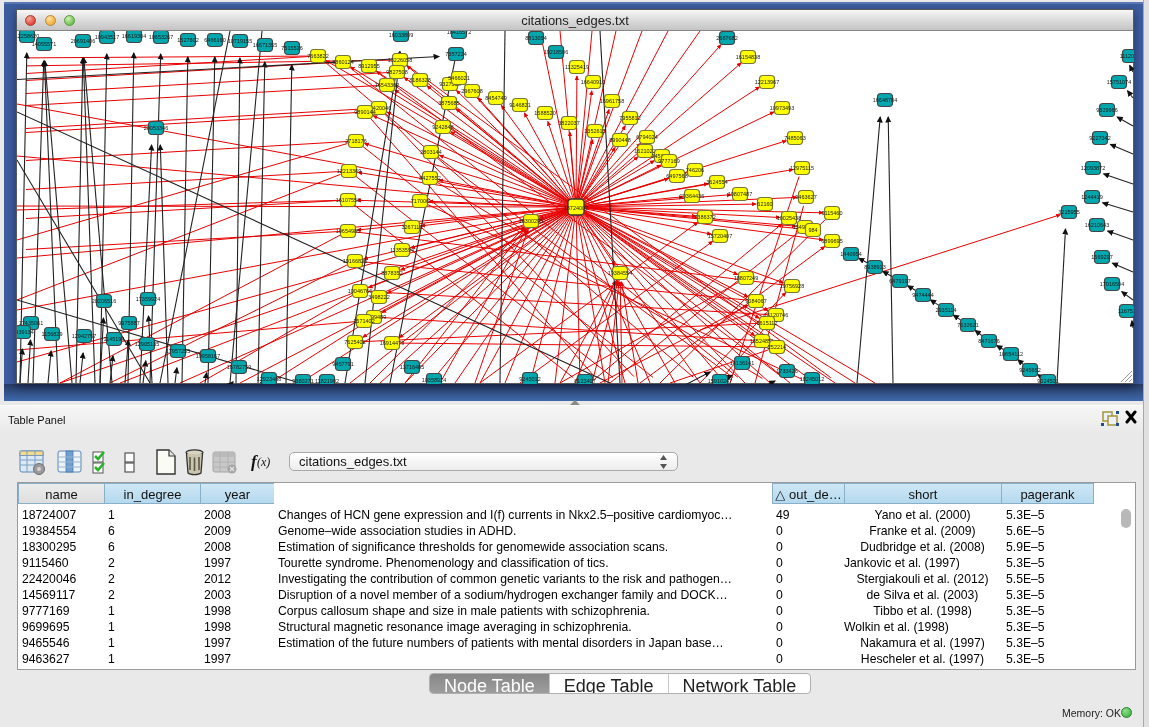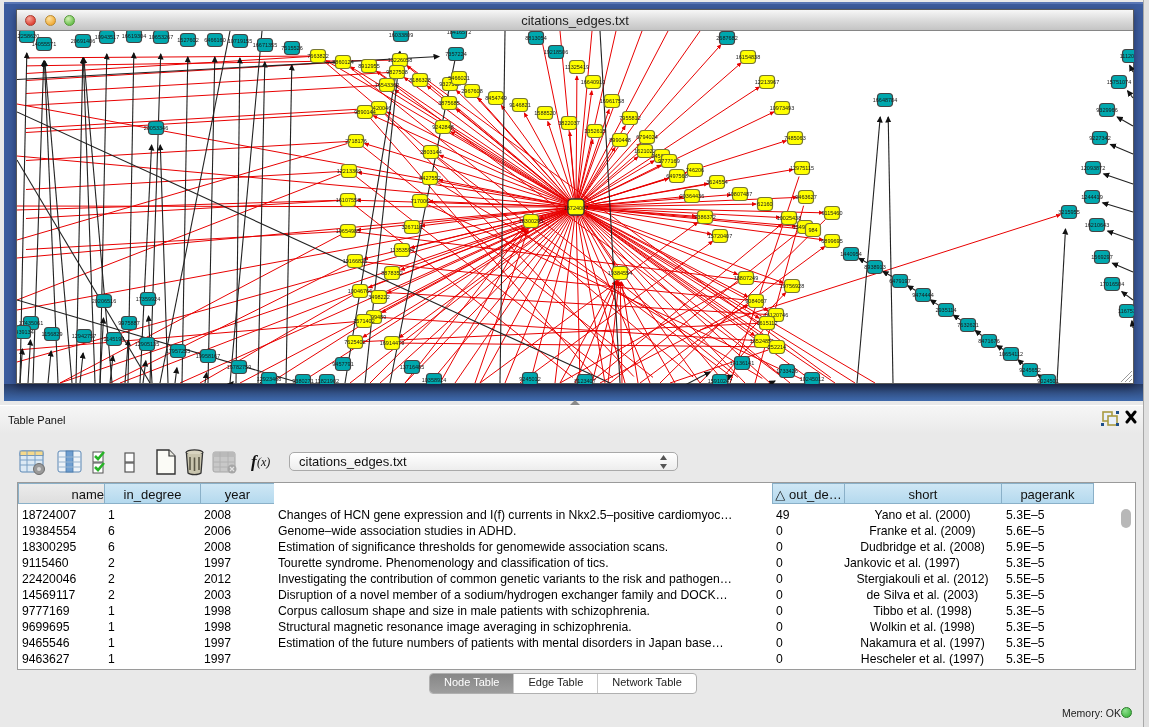--- a/index.html
+++ b/index.html
@@ -14,21 +14,21 @@
 #canvas { position:absolute; left:0; top:21px; width:1116px; height:352px; background:#fff; overflow:hidden; }
 #panel { position:absolute; left:0; top:401px; width:1143px; height:326px; background:#e9e9e9; }
 #phead { position:absolute; left:0; top:4px; width:1143px; height:29px; background:linear-gradient(#f6f6f6,#e9e9e9); border-top:1px solid #fff; }
 #phead .t { position:absolute; left:8px; top:8px; font-size:11px; color:#111; }
 #drop { position:absolute; left:289px; top:452px; width:389px; height:19px; border:1px solid #a9a9a9; border-radius:5px; background:linear-gradient(#ffffff,#ededed); font-size:13px; color:#111; padding:1px 0 0 9px; }
 #tbl { position:absolute; left:17px; top:482px; width:1119px; height:188px; background:#fff; border:1px solid #9a9a9a; }
 .hcell { position:absolute; top:2px; height:21px; background:linear-gradient(#cfe7f5,#b4d9ee); border:1px solid #8ab0c8; border-right:none; font-size:13px; color:#111; text-align:center; padding-top:3px; }
 .trow { position:absolute; left:0; width:1119px; height:16px; font-size:12.2px; color:#000; }
 .trow span { position:absolute; top:1px; white-space:nowrap; }
 #tabs { position:absolute; left:429px; top:673px; height:21px; display:flex; border:1px solid #b0b0b0; border-radius:4px; overflow:hidden; background:#fff; }
-#tabs div { font-size:11px; padding:2px 14px 0 14px; color:#222; }
+#tabs div { font-size:18px; padding:2px 14px 0 14px; color:#222; }
 #tabs .sel { background:linear-gradient(#878787,#9d9d9d); color:#fff; }
 #tabs .sep { width:1px; padding:0; background:#c8c8c8; }
 #mem { position:absolute; left:1062px; top:707px; font-size:10.5px; color:#222; }
 #led { position:absolute; left:1121px; top:707px; width:11px; height:11px; border-radius:50%; background:radial-gradient(circle at 35% 30%, #8fe08f, #2fae2f); border:1px solid #2a7c2a; }
 #divarrow { position:absolute; left:570px; top:400px; width:0; height:0; border-left:5px solid transparent; border-right:5px solid transparent; border-bottom:5px solid #8a8a8a; }
 </style></head><body>
 <div id="app">
  <div id="desktop">
       <div class="topline"></div>
     </div>
@@ -635,39 +635,39 @@
 </g>
 <text x="233" y="19" font-family="Liberation Serif, serif" font-style="italic" font-weight="bold" font-size="17" fill="#111">f</text>
 <text x="239" y="18" font-family="Liberation Serif, serif" font-style="italic" font-size="12" fill="#111">(x)</text>
 </svg>
  <div id="drop">citations_edges.txt
    <svg width="9" height="14" viewBox="0 0 9 14" style="position:absolute;right:9px;top:2px">
         <path d="M4.5 0 L8 5 H1 Z M4.5 14 L1 9 H8 Z" fill="#555"></path>
       </svg>
  </div>
  <div id="tbl"></div>
- <div class="hcell" style="top:483px;left:18px;width:86px;background:linear-gradient(#ececec,#dedede);text-align:right;">name</div>
+ <div class="hcell" style="top:483px;left:18px;width:86px;background:linear-gradient(#ececec,#dedede);">name</div>
  <div class="hcell" style="top:483px;left:104px;width:96px;">in_degree</div>
  <div class="hcell" style="top:483px;left:200px;width:74px;">year</div>
  <div class="hcell" style="top:483px;left:772px;width:72px;">△ out_de…</div>
  <div class="hcell" style="top:483px;left:844px;width:157px;">short</div>
  <div class="hcell" style="top:483px;left:1001px;width:93px;border-right:1px solid #8ab0c8;">pagerank</div>
  <div class="trow" style="top:507px">
       <span style="left:22px">18724007</span>
       <span style="left:108px">1</span>
       <span style="left:204px">2008</span>
       <span style="left:278px">Changes of HCN gene expression and I(f) currents in Nkx2.5–positive cardiomyoc…</span>
       <span style="left:776px">49</span>
       <span style="left:844px;width:157px;text-align:center">Yano et al. (2000)</span>
       <span style="left:1006px">5.3E–5</span>
     </div>
 <div class="trow" style="top:523px">
       <span style="left:22px">19384554</span>
       <span style="left:108px">6</span>
-      <span style="left:204px">2006</span>
+      <span style="left:204px">2009</span>
       <span style="left:278px">Genome–wide association studies in ADHD.</span>
       <span style="left:776px">0</span>
       <span style="left:844px;width:157px;text-align:center">Franke et al. (2009)</span>
       <span style="left:1006px">5.6E–5</span>
     </div>
 <div class="trow" style="top:539px">
       <span style="left:22px">18300295</span>
       <span style="left:108px">6</span>
       <span style="left:204px">2008</span>
       <span style="left:278px">Estimation of significance thresholds for genomewide association scans.</span>
@@ -710,21 +710,21 @@
       <span style="left:776px">0</span>
       <span style="left:844px;width:157px;text-align:center">Tibbo et al. (1998)</span>
       <span style="left:1006px">5.3E–5</span>
     </div>
 <div class="trow" style="top:619px">
       <span style="left:22px">9699695</span>
       <span style="left:108px">1</span>
       <span style="left:204px">1998</span>
       <span style="left:278px">Structural magnetic resonance image averaging in schizophrenia.</span>
       <span style="left:776px">0</span>
-      <span style="left:844px;width:157px;text-align:center">Wolkin et al. (1998)</span>
+      <span style="left:844px;width:157px;">Wolkin et al. (1998)</span>
       <span style="left:1006px">5.3E–5</span>
     </div>
 <div class="trow" style="top:635px">
       <span style="left:22px">9465546</span>
       <span style="left:108px">1</span>
       <span style="left:204px">1997</span>
       <span style="left:278px">Estimation of the future numbers of patients with mental disorders in Japan base…</span>
       <span style="left:776px">0</span>
       <span style="left:844px;width:157px;text-align:center">Nakamura et al. (1997)</span>
       <span style="left:1006px">5.3E–5</span>

